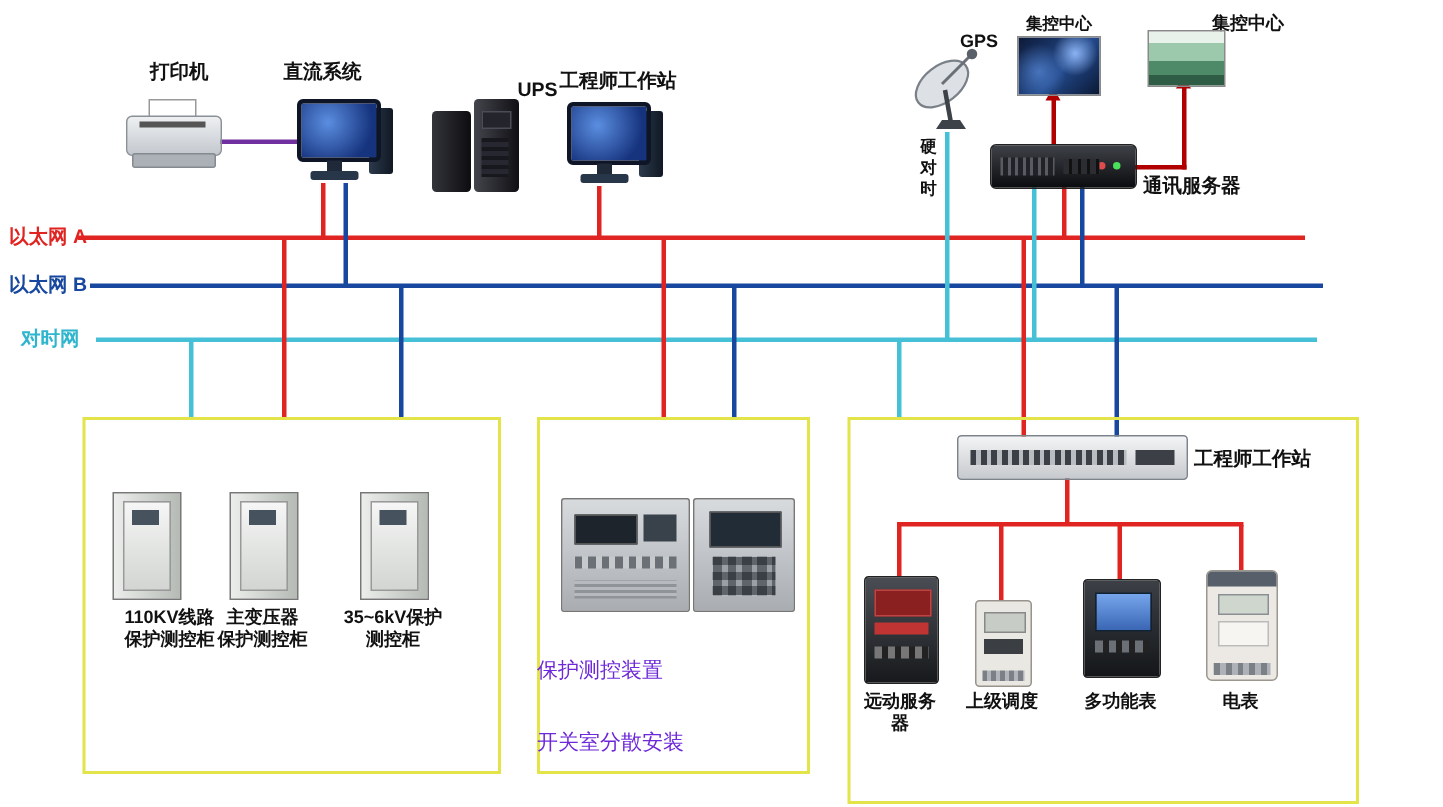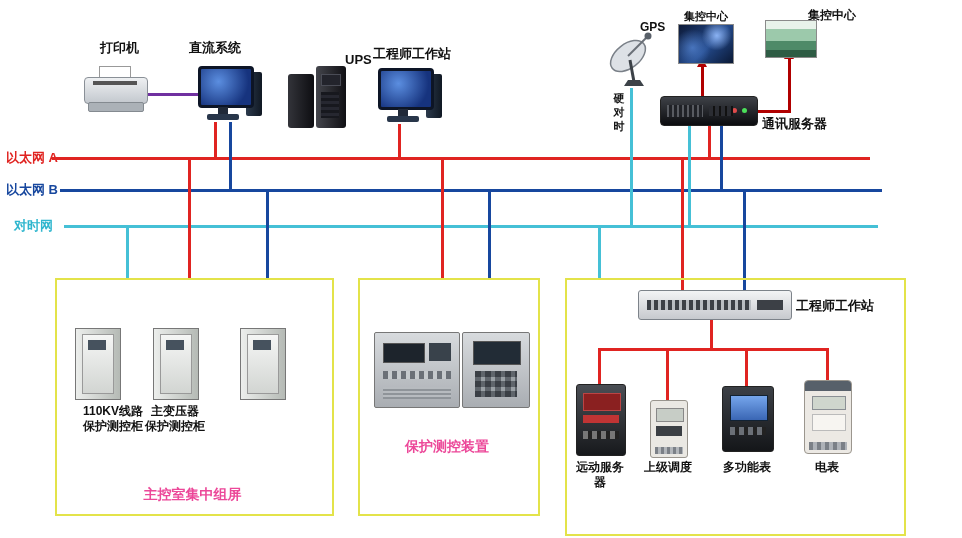--- a/index.html
+++ b/index.html
@@ -5,21 +5,21 @@
   html,body { margin:0; padding:0; background:#fff; }
   .canvas {
     position:relative; width:962px; height:538px; background:#ffffff;
     font-family:"Liberation Sans","DejaVu Sans",sans-serif; overflow:hidden;
   }
   .abs { position:absolute; }
   .ln  { position:absolute; }
   .lbl { position:absolute; font-weight:bold; color:#111; white-space:pre-line; line-height:1.25; }
   .bus-lbl { position:absolute; font-weight:bold; font-size:13px; white-space:nowrap; }
   .box { position:absolute; border:2px solid #e3e34a; background:transparent; }
-  .box-title { position:absolute; font-weight:bold; font-size:14px; color:#ec4899; text-align:center; }
+  .box-title { position:absolute; font-weight:normal; font-size:14px; color:#6d28d9; }
   .dev-lbl { position:absolute; font-weight:bold; font-size:12px; color:#111; text-align:center; white-space:pre-line; line-height:1.25; }
   .arrow-up { position:absolute; width:0; height:0; border-left:5px solid transparent; border-right:5px solid transparent; border-bottom:9px solid #b00000; }
 
   .monitor { position:absolute; width:64px; height:58px; }
   .monitor .tower { position:absolute; right:0; top:6px; width:16px; height:44px; background:linear-gradient(90deg,#2c3a4c,#101823); border-radius:2px; }
   .monitor .screen { position:absolute; left:0; top:0; width:50px; height:36px; background:radial-gradient(circle at 35% 35%, #5b8ee0, #16337e 75%); border:3px solid #0d1526; border-radius:4px; }
   .monitor .neck { position:absolute; left:20px; top:41px; width:10px; height:7px; background:#202938; }
   .monitor .base { position:absolute; left:9px; top:48px; width:32px; height:6px; background:#28364a; border-radius:2px; }
 
   .cabinet { position:absolute; width:44px; height:70px; background:linear-gradient(90deg,#eceeec,#b5bab5); border:1px solid #777; }
@@ -147,34 +147,36 @@
       <div class="scr"></div>
   </div>
   <div class="cabinet" style="left:240px;top:328px;">
     <div class="door"></div>
       <div class="scr"></div>
   </div>
   <div class="dev-lbl" style="left:57px;top:404px;width:80px;margin-left:16px;">110KV线路
 保护测控柜</div>
   <div class="dev-lbl" style="left:135px;top:404px;width:80px;">主变压器
 保护测控柜</div>
-  <div class="box-title" style="left:55px;top:486px;width:275px;">主控室集中组屏</div>
+  <div class="dev-lbl" style="left:222px;top:404px;width:80px;">35~6kV保护
+测控柜</div>
 
   <div class="box" style="left:358px;top:278px;width:178px;height:234px;"></div>
   <div class="abs" style="left:374px;top:332px;width:84px;height:74px;background:linear-gradient(#d8dbde,#a9adb2);border:1px solid #777;border-radius:2px;">
     <div class="abs" style="left:8px;top:10px;width:40px;height:18px;background:#1d242c;border:1px solid #555;"></div>
     <div class="abs" style="left:54px;top:10px;width:22px;height:18px;background:#39424b;"></div>
     <div class="abs" style="left:8px;top:38px;width:68px;height:8px;background:repeating-linear-gradient(90deg,#6b7077 0 5px,#c6cacd 5px 9px);"></div>
     <div class="abs" style="left:8px;top:54px;width:68px;height:12px;background:repeating-linear-gradient(#b7bbbf 0 2px,#8f9499 2px 4px);"></div>
   </div>
   <div class="abs" style="left:462px;top:332px;width:66px;height:74px;background:linear-gradient(#d8dbde,#a9adb2);border:1px solid #777;border-radius:2px;">
     <div class="abs" style="left:10px;top:8px;width:46px;height:22px;background:#222c36;border:1px solid #555;"></div>
     <div class="abs" style="left:12px;top:38px;width:42px;height:26px;background:repeating-linear-gradient(90deg,#7a7f85 0 6px,#c6cacd 6px 10px),repeating-linear-gradient(#7a7f85 0 6px,#c6cacd 6px 10px);background-blend-mode:multiply;"></div>
   </div>
   <div class="box-title" style="left:358px;top:438px;width:178px;">保护测控装置</div>
+  <div class="box-title" style="left:358px;top:486px;width:178px;">开关室分散安装</div>
 
   <div class="box" style="left:565px;top:278px;width:337px;height:254px;"></div>
   <div class="abs" style="left:638px;top:290px;width:152px;height:28px;background:linear-gradient(#f3f4f5,#c7cace);border:1px solid #7d838a;border-radius:3px;">
     <div class="abs" style="left:8px;top:9px;width:104px;height:10px;background:repeating-linear-gradient(90deg,#3c4046 0 4px,#b9bdc2 4px 7px);"></div>
     <div class="abs" style="right:8px;top:9px;width:26px;height:10px;background:#3c4046;"></div>
   </div>
   <div class="lbl" style="left:796px;top:298px;font-size:13px;">工程师工作站</div>
 
   <div class="abs" style="left:576px;top:384px;width:48px;height:70px;background:linear-gradient(#4a4e54,#17191c);border:1px solid #222;border-radius:3px;">
     <div class="abs" style="left:6px;top:8px;width:36px;height:16px;background:#8a2020;border:1px solid #b44;"></div>

